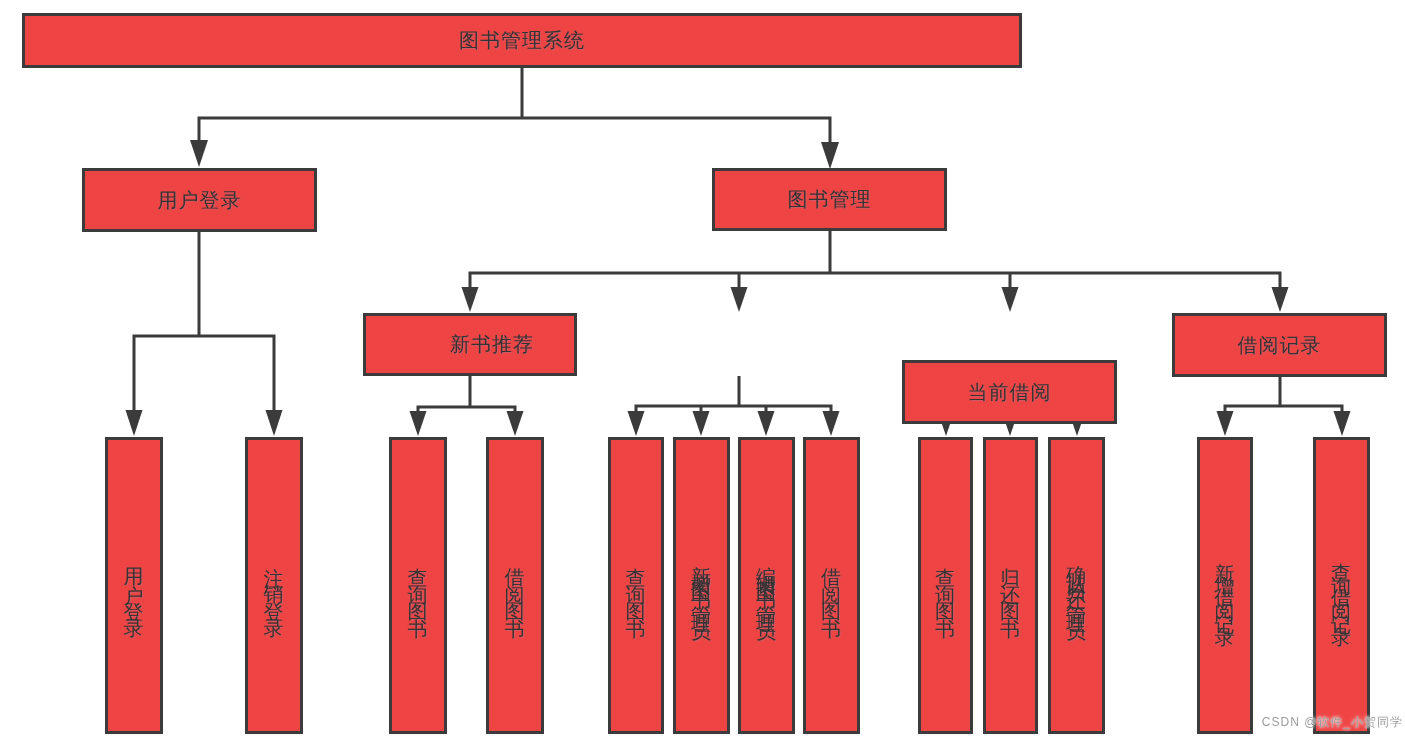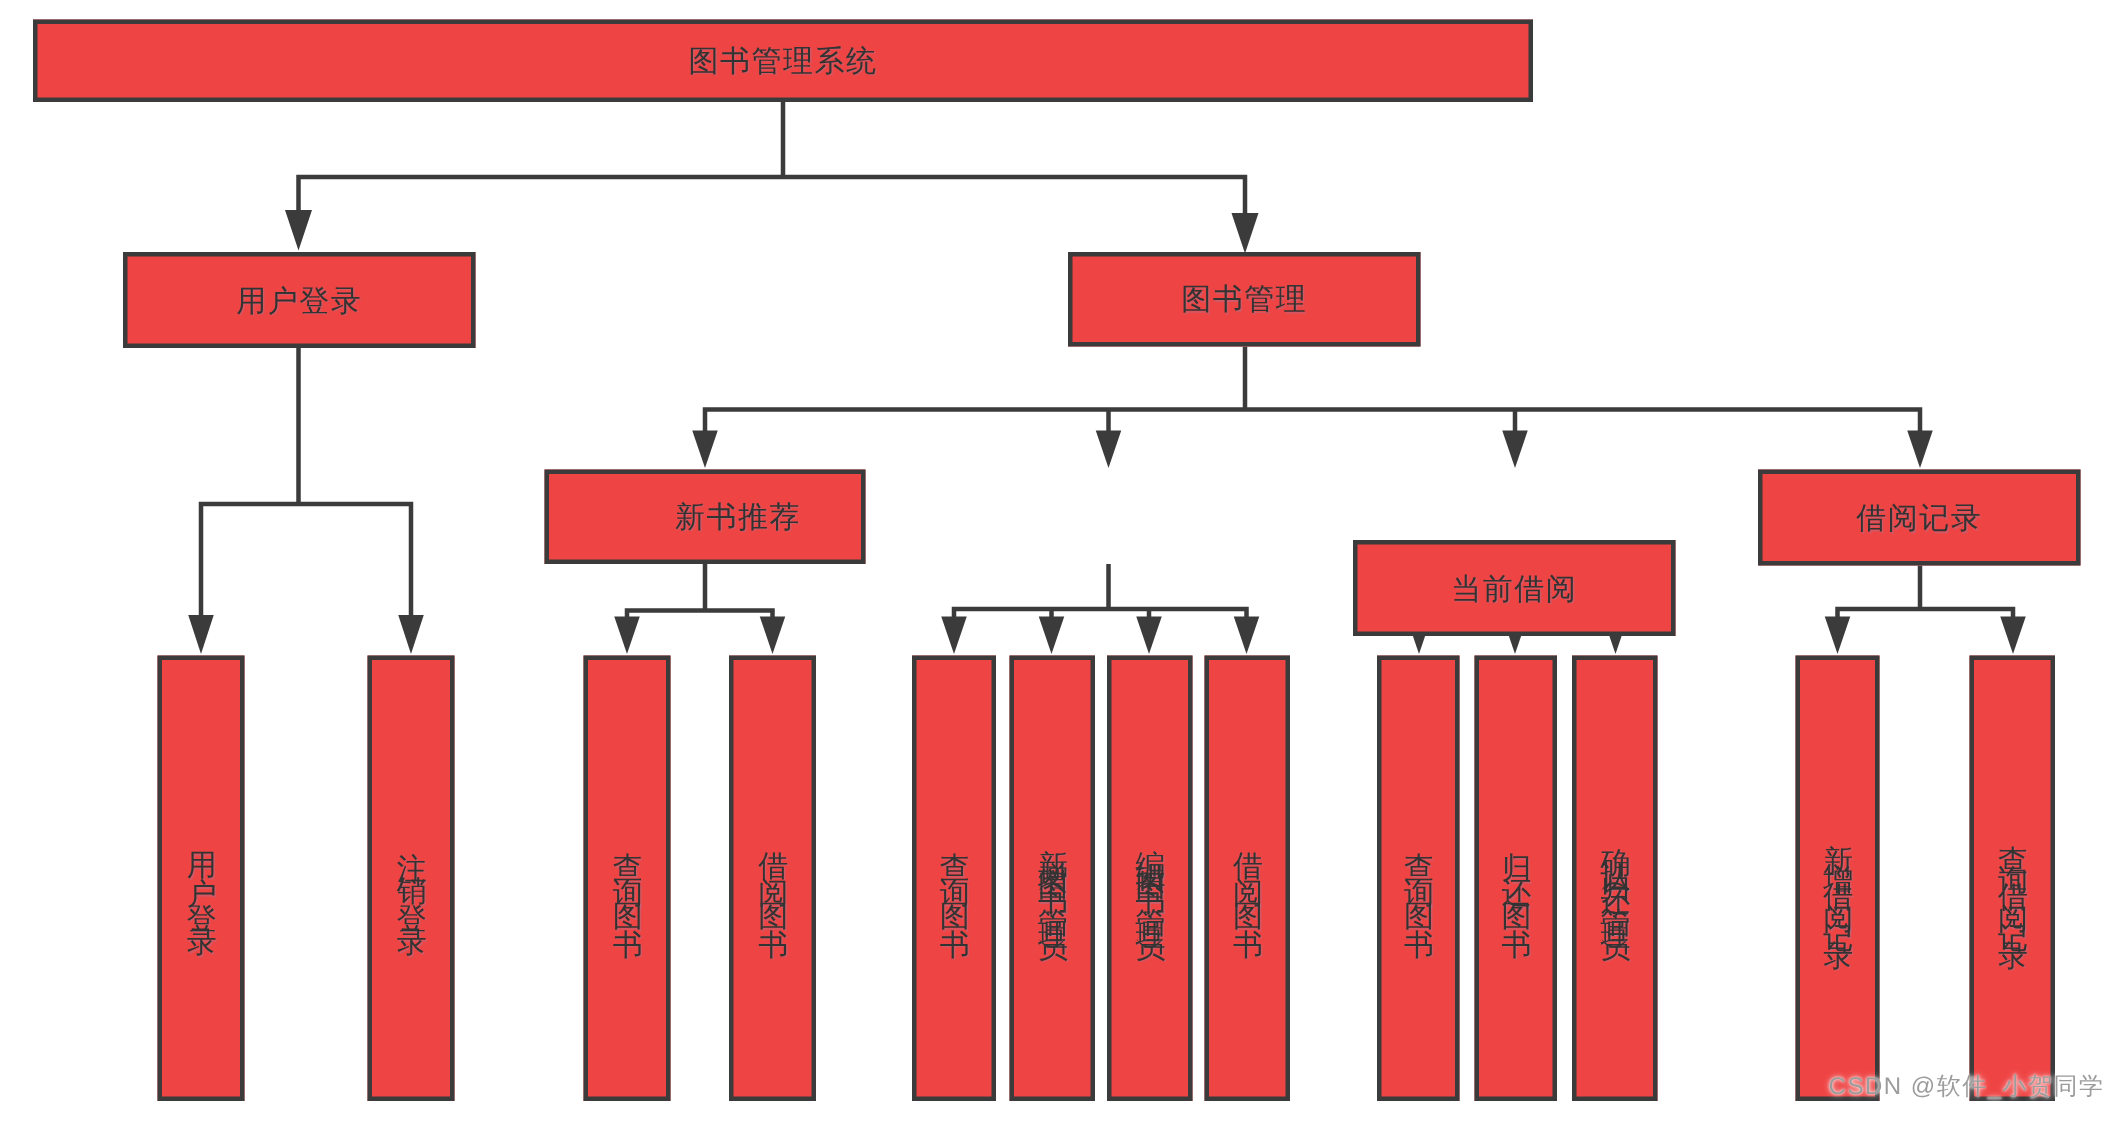--- a/index.html
+++ b/index.html
@@ -50,21 +50,21 @@
     letter-spacing: 8px;
   }
   .leaf.medium .v-label {
     letter-spacing: 13px;
   }
   #watermark {
     position: absolute;
     right: 2px;
     top: 714px;
     z-index: 5;
-    font-size: 16px;
+    font-size: 12px;
     color: #9c9c9c;
     letter-spacing: 1px;
     white-space: nowrap;
     text-shadow: 0 0 4px #ffffff, 0 0 2px #ffffff;
   }
 </style>
 </head>
 <body>
 
 <div id="canvas">

